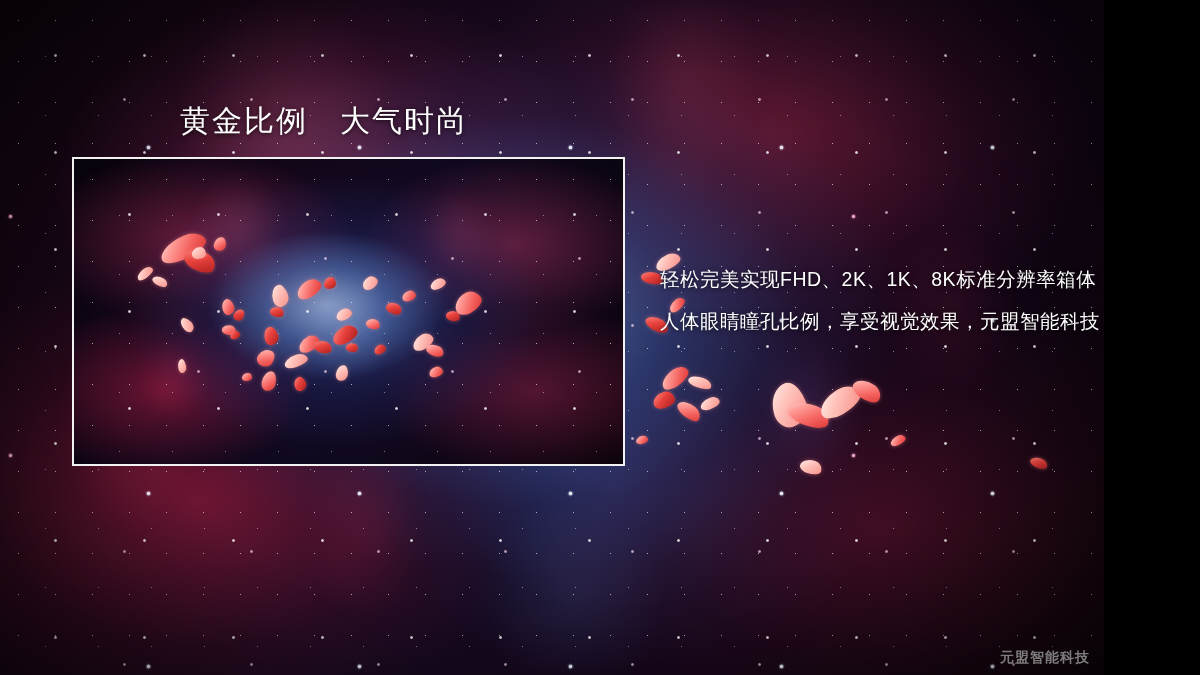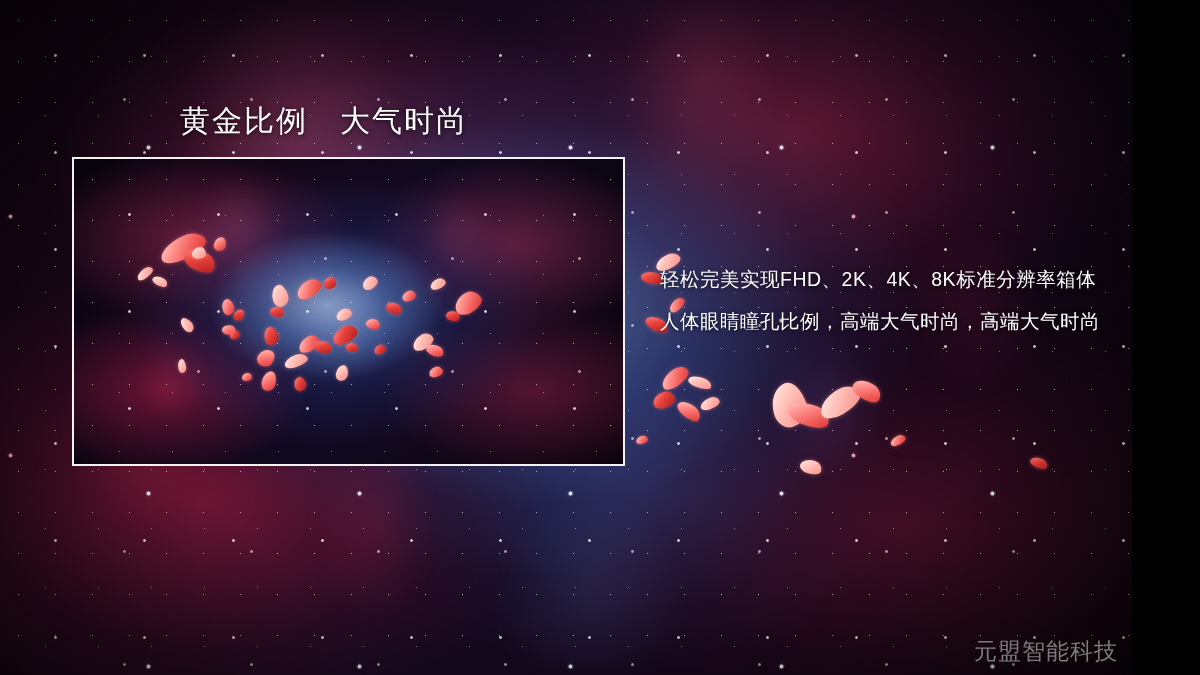--- a/index.html
+++ b/index.html
@@ -8,21 +8,20 @@
     font-family:"Liberation Sans","DejaVu Sans",sans-serif;
     -webkit-font-smoothing:antialiased;
   }
 
   #slide{
     position:relative;
     width:1104px;
     height:675px;
     overflow:hidden;
     background:#0c4a6e;
-    padding-left:28px;
   }
 
   
   .bg-layer{position:absolute;inset:0;pointer-events:none;}
 
   .bg-base{
     background:
       radial-gradient(ellipse 46% 52% at 47% 46%, rgba(120,165,235,0.62) 0%, rgba(70,105,190,0.42) 30%, rgba(40,55,120,0.18) 56%, rgba(0,0,0,0) 76%),
       radial-gradient(ellipse 34% 40% at 30% 28%, rgba(175,60,105,0.50) 0%, rgba(110,30,70,0.26) 48%, rgba(0,0,0,0) 74%),
       radial-gradient(ellipse 38% 44% at 70% 20%, rgba(170,40,70,0.48) 0%, rgba(95,20,45,0.24) 48%, rgba(0,0,0,0) 76%),
@@ -147,23 +146,24 @@
     font-size:19.5px;
     line-height:42px;
     letter-spacing:.5px;
     color:#ffffff;
     white-space:nowrap;
     text-shadow:0 1px 4px rgba(0,0,0,.7);
   }
   #watermark{
     position:absolute;
     right:14px; bottom:8px;
-    font-size:23px;
+    font-size:14px;
     letter-spacing:1px;
     color:rgba(150,150,150,.82);
+    font-weight:bold;
   }
 </style>
 </head>
 <body>
 
 <div id="slide">
 
   <div class="bg-layer bg-base"></div>
   <div class="bg-layer bg-filaments"></div>
   <div class="bg-layer bg-core-glow"></div>
@@ -239,19 +239,19 @@
           <div class="petal pale" style="left: 262px; top: 206px; width: 12px; height: 16px; transform: rotate(8deg);"></div>
           <div class="petal pale" style="left: 104px; top: 200px; width: 8px; height: 14px; transform: rotate(-10deg);"></div>
           <div class="petal" style="left: 168px; top: 214px; width: 10px; height: 8px; transform: rotate(0deg);"></div>
         </div>
     </div>
   </div>
 
   <div id="title">黄金比例　大气时尚</div>
 
   <div id="body-text">
-    <div class="body-line">轻松完美实现FHD、2K、4K、8K标准分辨率箱体</div>
-    <div class="body-line">人体眼睛瞳孔比例，高端大气时尚，高端大气时尚</div>
+    <div class="body-line">轻松完美实现FHD、2K、1K、8K标准分辨率箱体</div>
+    <div class="body-line">人体眼睛瞳孔比例，享受视觉效果，元盟智能科技</div>
   </div>
 
   <div id="watermark">元盟智能科技</div>
 
 </div>
 
 </body></html>

